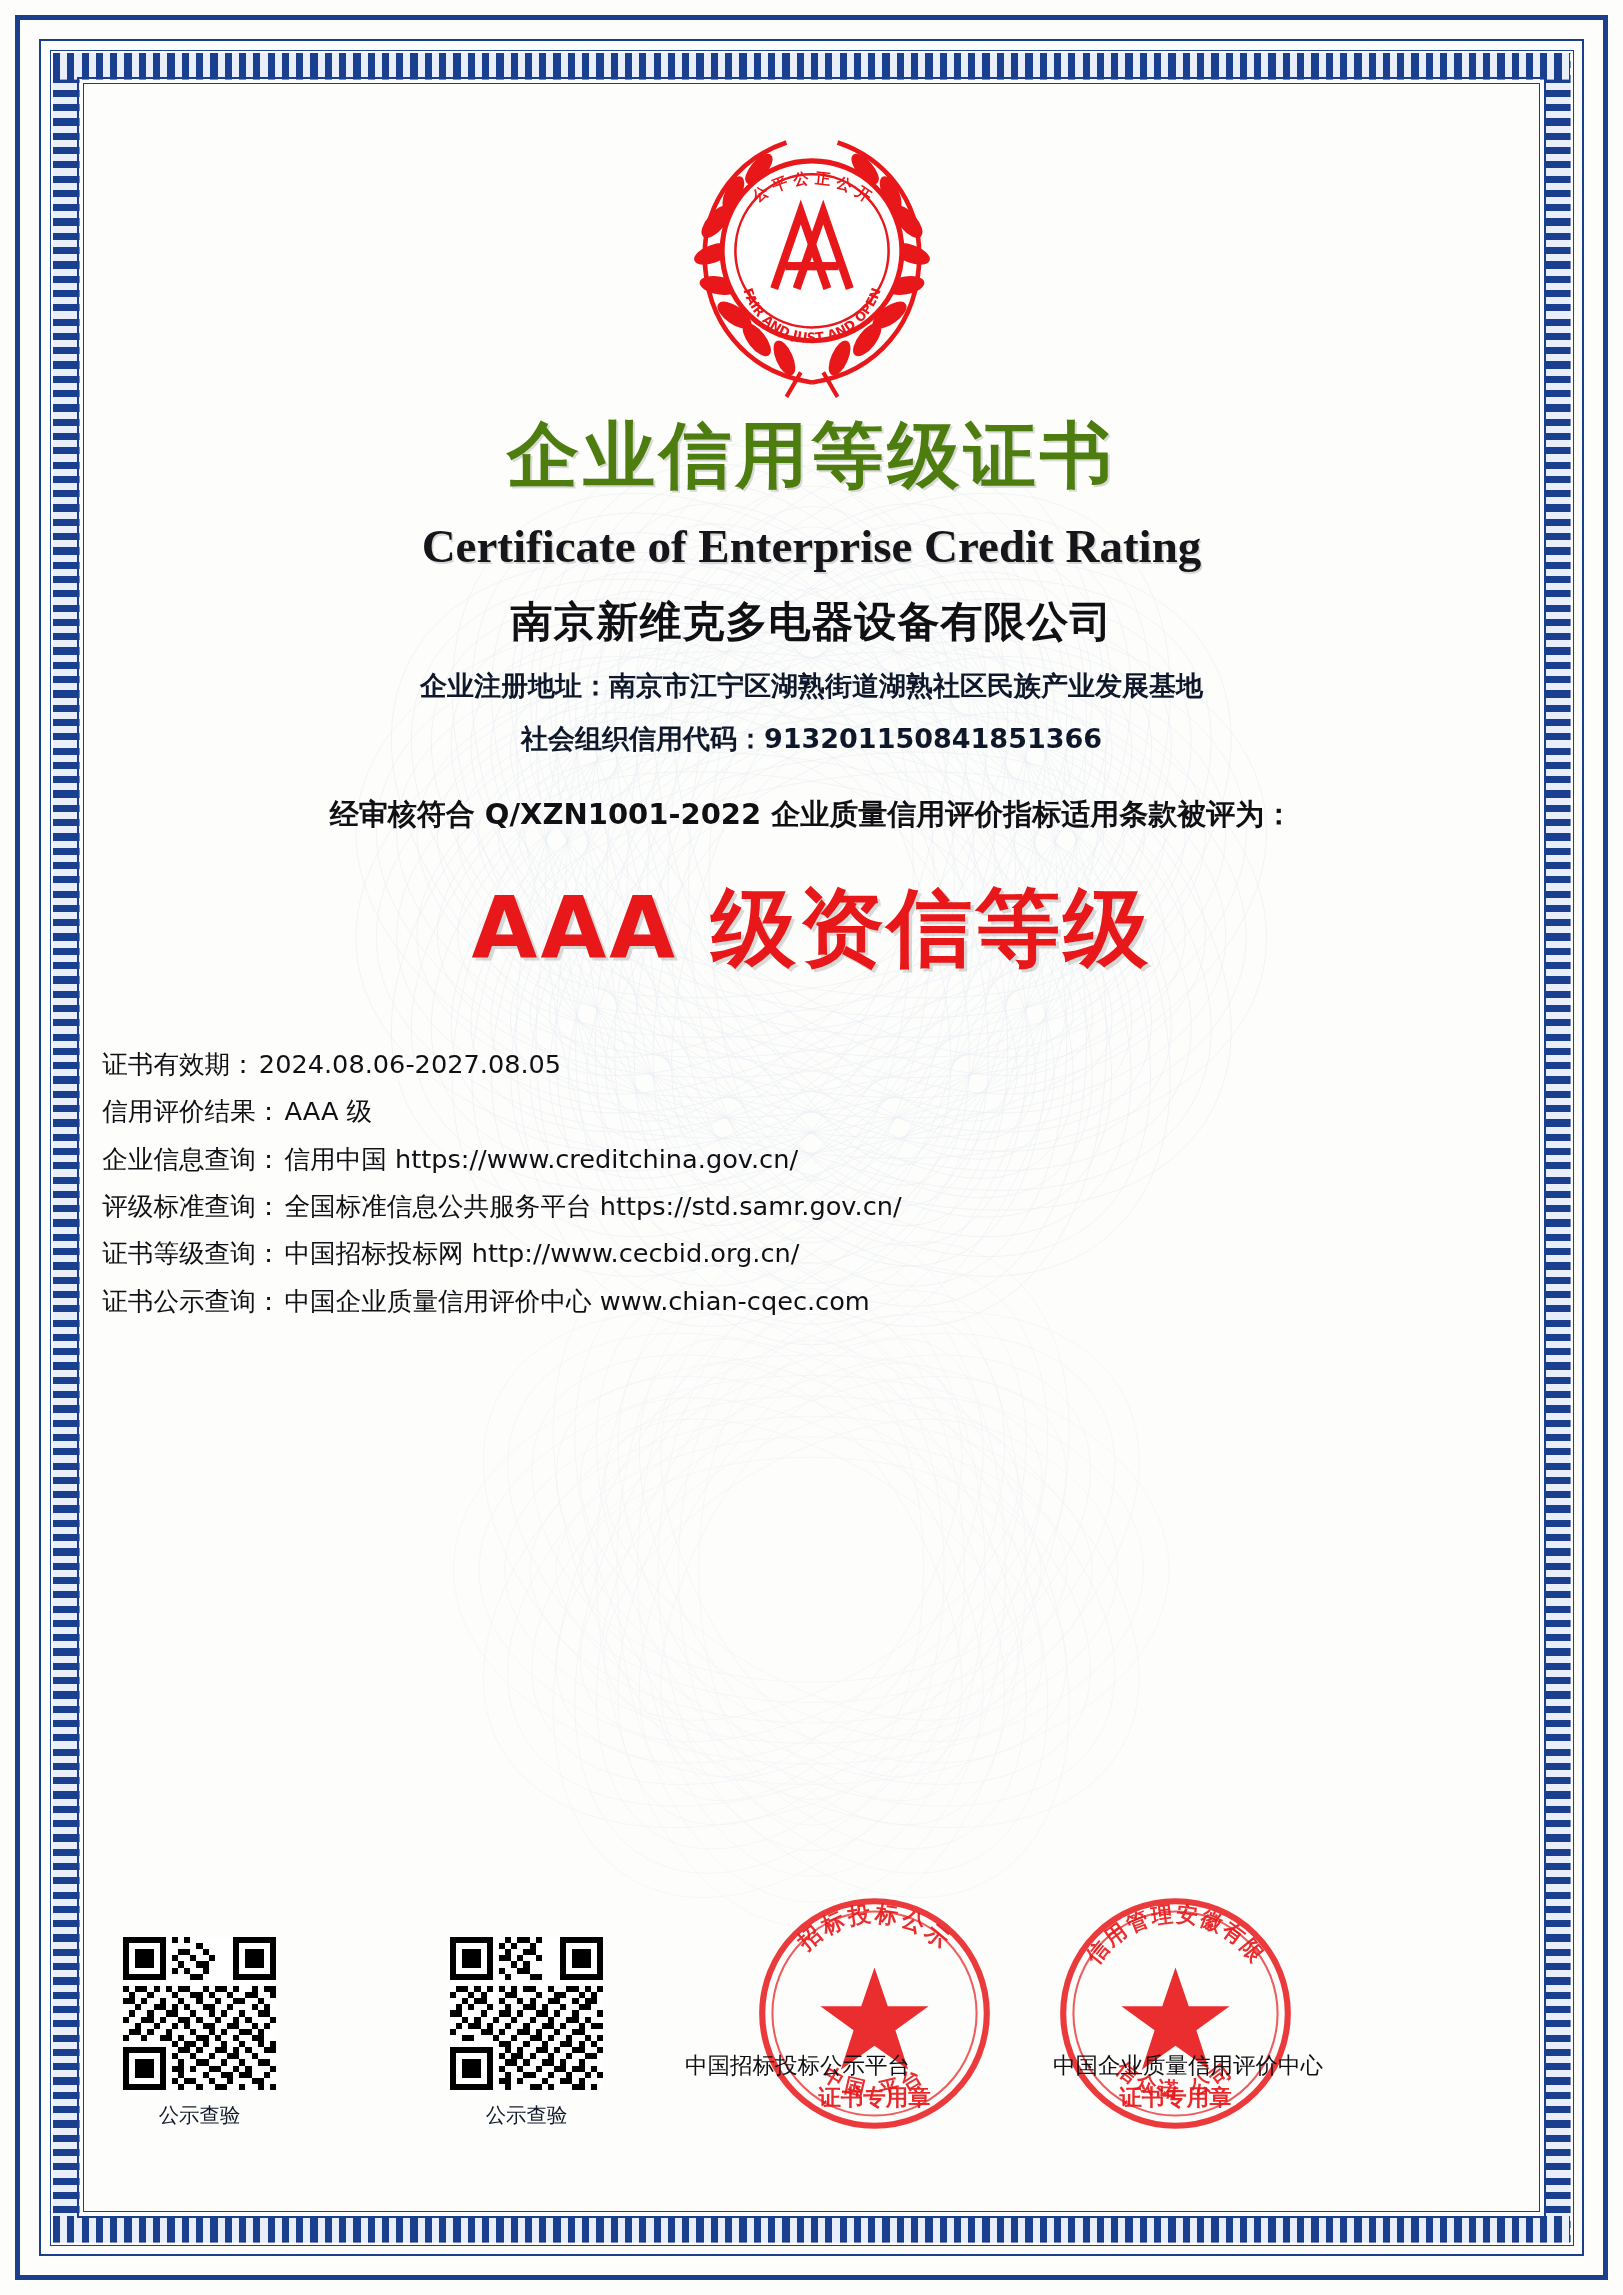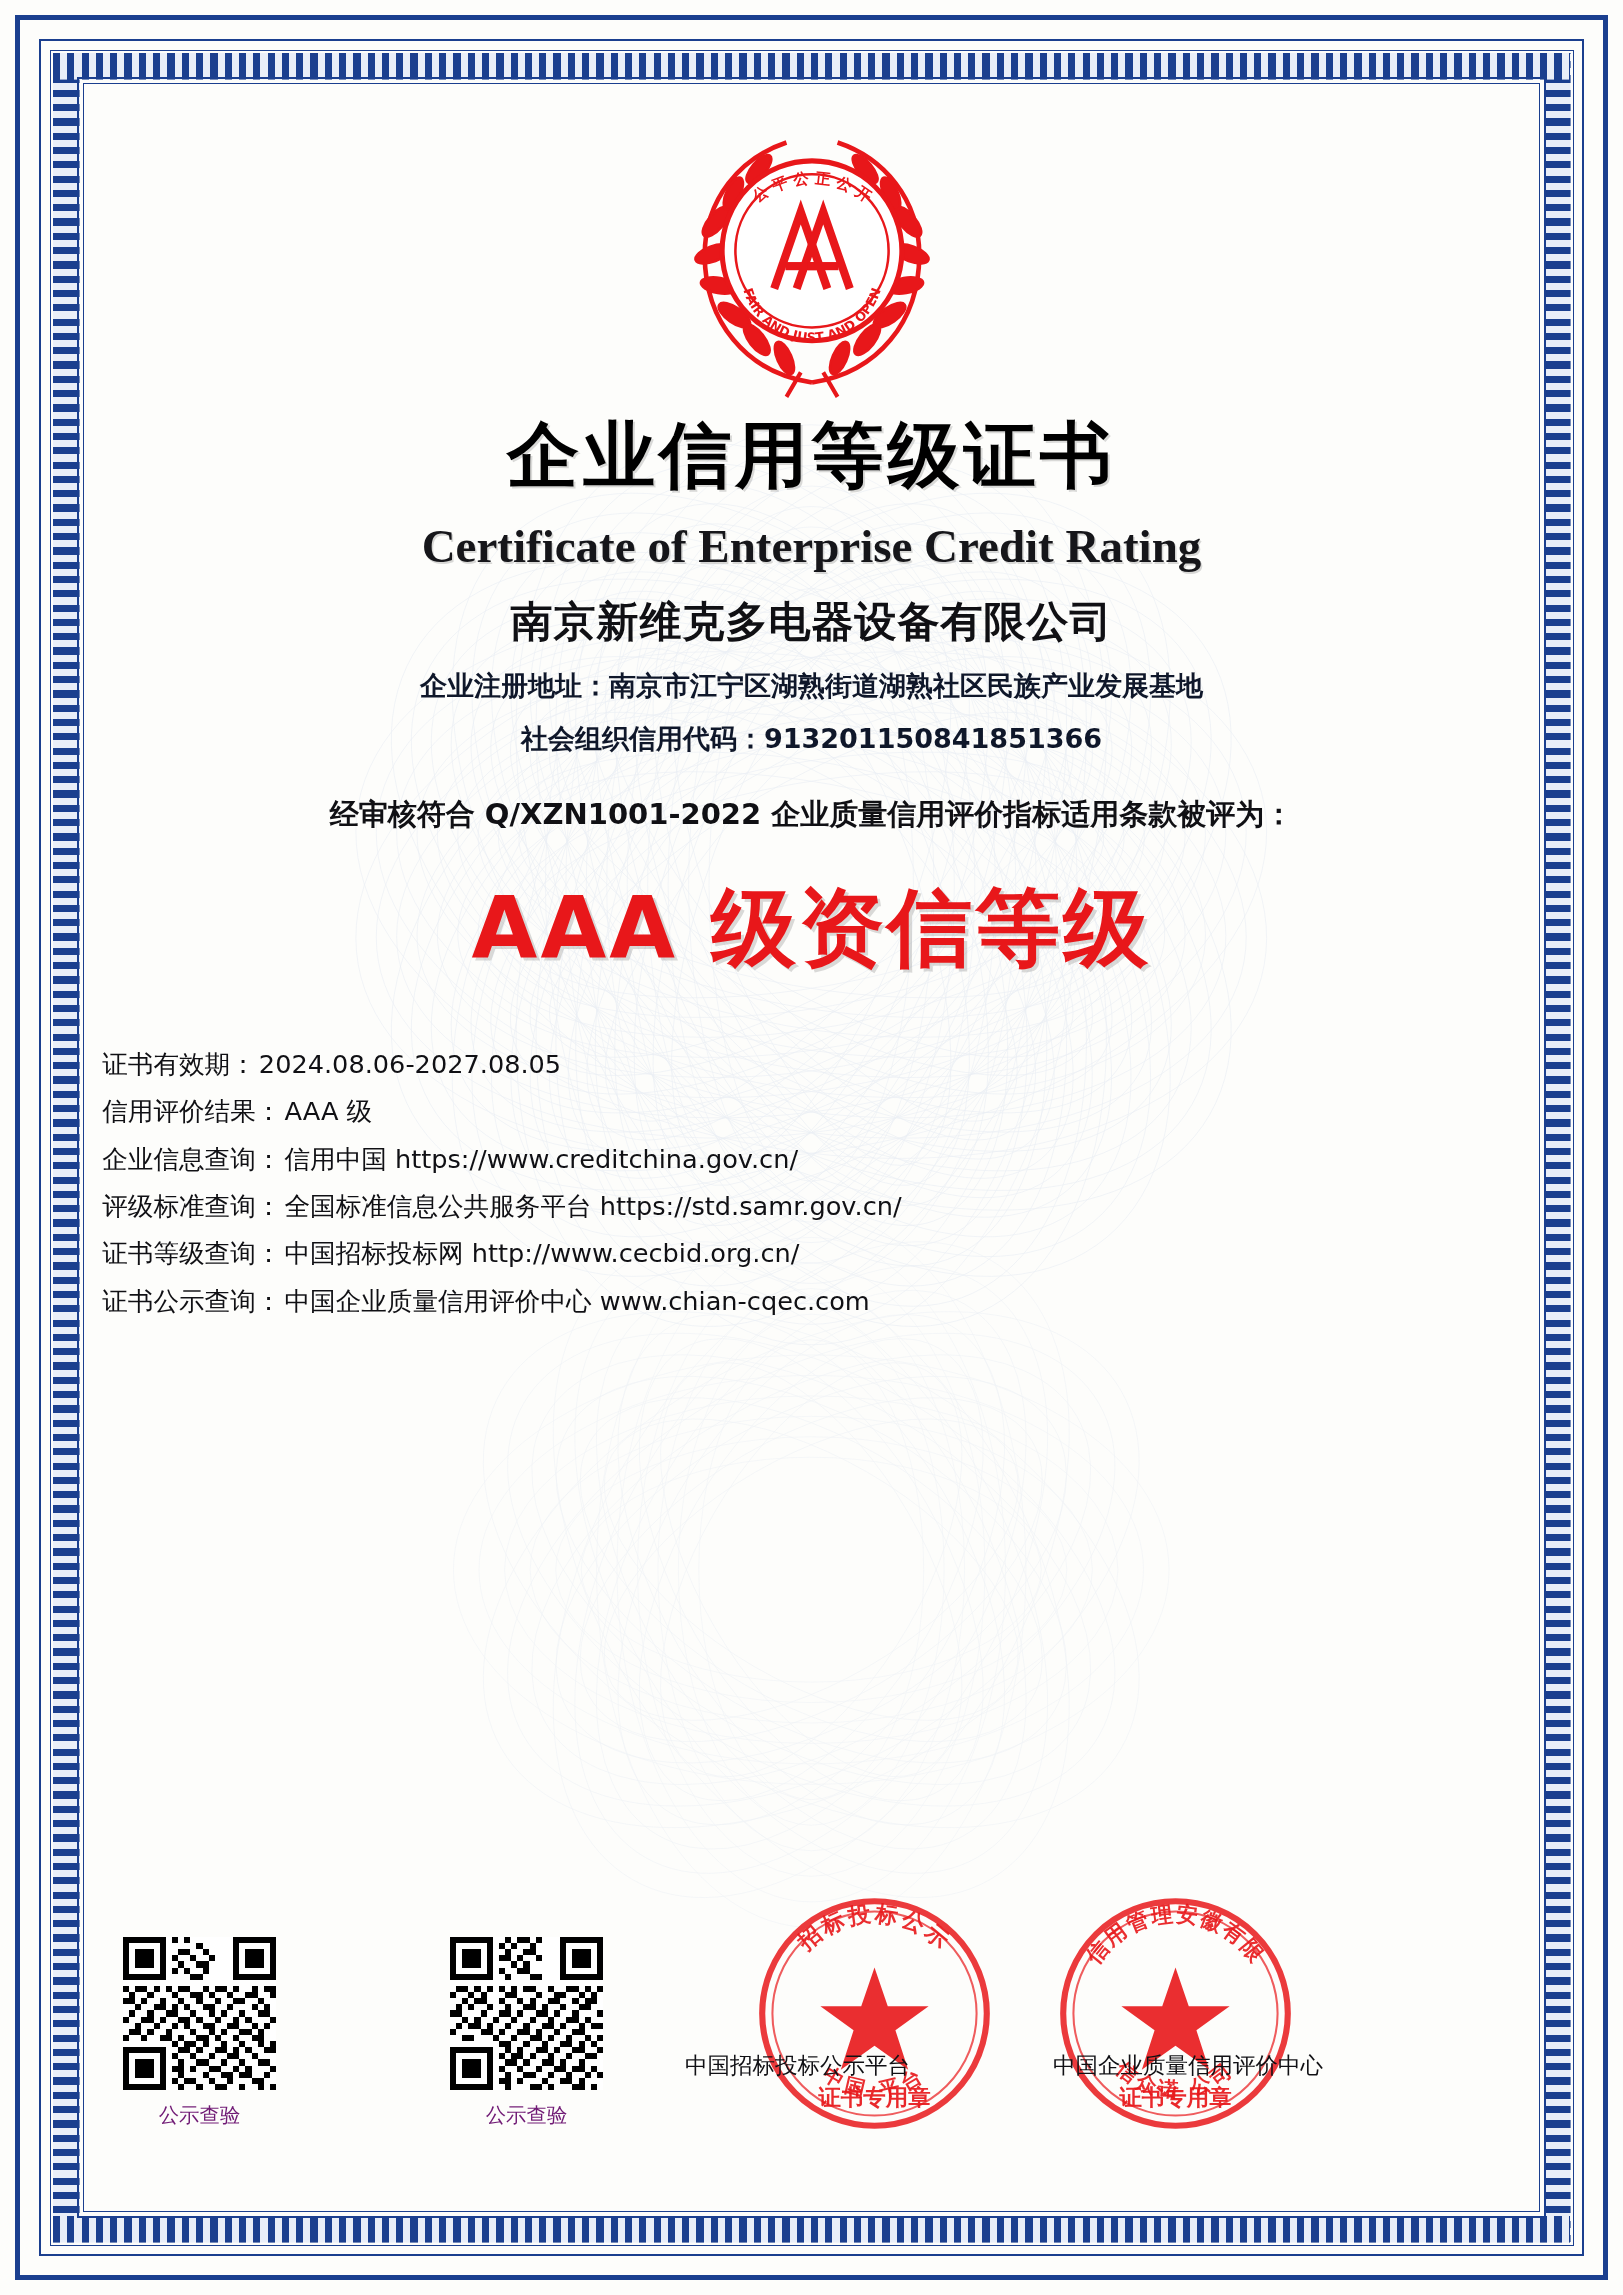--- a/index.html
+++ b/index.html
@@ -88,21 +88,21 @@
     height: 286px;
     position: relative;
   }
 
   .title-cn {
     margin-top: 5.1px;
     font-family: "DejaVu Sans", sans-serif;
     font-weight: bold;
     font-size: 72px;
     letter-spacing: 4.1px;
-    color: #000000;
+    color: #4d7c0f;
     text-shadow: 2px 2px 0 rgba(150,150,150,.35);
   }
   .title-en {
     margin-top: 15.3px;
     font-family: "Liberation Serif", serif;
     font-weight: bold;
     font-size: 47px;
     color: #16161a;
     text-shadow: 1.5px 1.5px 0 rgba(160,160,160,.40);
   }
@@ -171,21 +171,21 @@
   .qr-img {
     width: 153px;
     height: 153px;
     display: block;
   }
   .qr-caption {
     text-align: center;
     margin-top: 11.2px;
     font-family: "DejaVu Sans", sans-serif;
     font-size: 20.4px;
-    color: #701a75;
+    color: #0f172a;
   }
   .qr-1 { left: 31px;  top: 61px; }
   .qr-2 { left: 358px; top: 61px; }
 
   .stamp {
     position: absolute;
     width: 245px;
     height: 245px;
   }
   .stamp-1 { left: 660px; top: 15.3px; }

